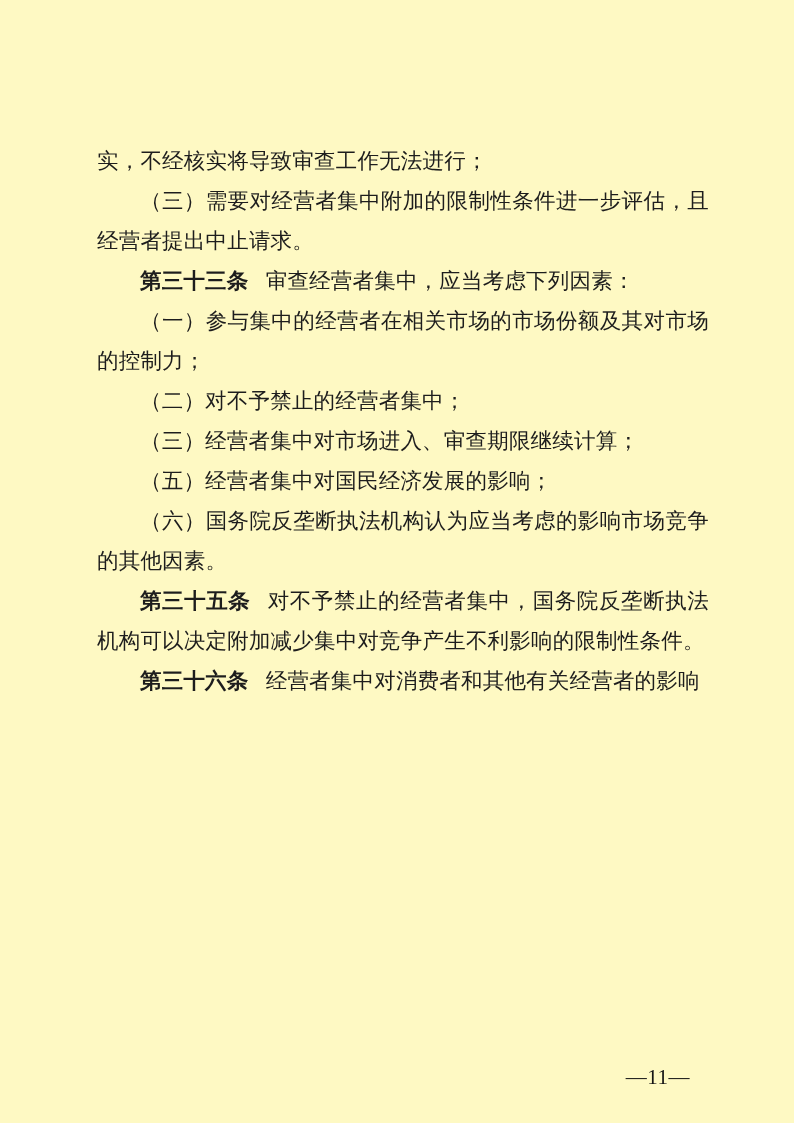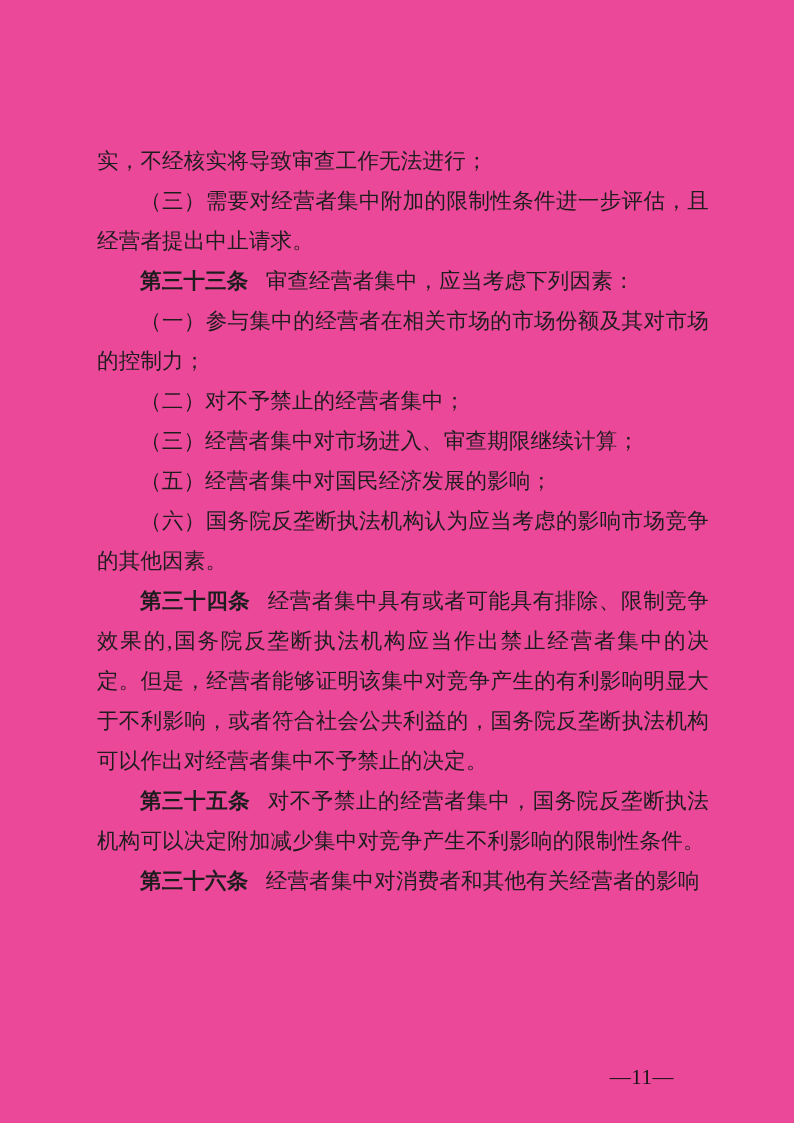--- a/index.html
+++ b/index.html
@@ -4,21 +4,21 @@
 <style>
   html, body {
     margin: 0;
     padding: 0;
     background: #ffffff;
   }
   .page {
     position: relative;
     width: 794px;
     height: 1123px;
-    background: #ec4899;
+    background: #fef9c3;
     overflow: hidden;
     font-family: "Liberation Serif", "DejaVu Serif", serif;
   }
   .content {
     position: absolute;
     left: 97px;
     top: 141px;
     width: 612px;
   }
   .para {
@@ -38,21 +38,21 @@
     margin-right: 0.8em;
     margin-top: 40px;
   }
   .term:empty {
     display: none;
     margin: 0;
   }
   .page-number {
     position: absolute;
     top: 1063px;
-    right: 120px;
+    right: 104px;
     font-size: 21px;
     line-height: 28px;
     color: #141414;
     font-family: "Liberation Serif", "DejaVu Serif", serif;
     letter-spacing: 0.5px;
   }
 </style>
 </head>
 <body>
 
@@ -70,21 +70,20 @@
 
     <p class="para indent"><span>（二）对不予禁止的经营者集中；</span></p>
 
     <p class="para indent"><span>（三）经营者集中对市场进入、审查期限继续计算；</span></p>
 
 
     <p class="para indent"><span>（五）经营者集中对国民经济发展的影响；</span></p>
 
     <p class="para indent"><span>（六）国务院反垄断执法机构认为应当考虑的影响市场竞争的其他因素。</span></p>
 
-    <p class="para indent"><span class="term">第三十四条</span><span>经营者集中具有或者可能具有排除、限制竞争效果的,国务院反垄断执法机构应当作出禁止经营者集中的决定。但是，经营者能够证明该集中对竞争产生的有利影响明显大于不利影响，或者符合社会公共利益的，国务院反垄断执法机构可以作出对经营者集中不予禁止的决定。</span></p>
 
     <p class="para indent"><span class="term">第三十五条</span><span>对不予禁止的经营者集中，国务院反垄断执法机构可以决定附加减少集中对竞争产生不利影响的限制性条件。</span></p>
 
     <p class="para indent"><span class="term">第三十六条</span><span>经营者集中对消费者和其他有关经营者的影响</span></p>
 
   </div>
 
   <div class="page-number">—11—</div>
 </div>
 

